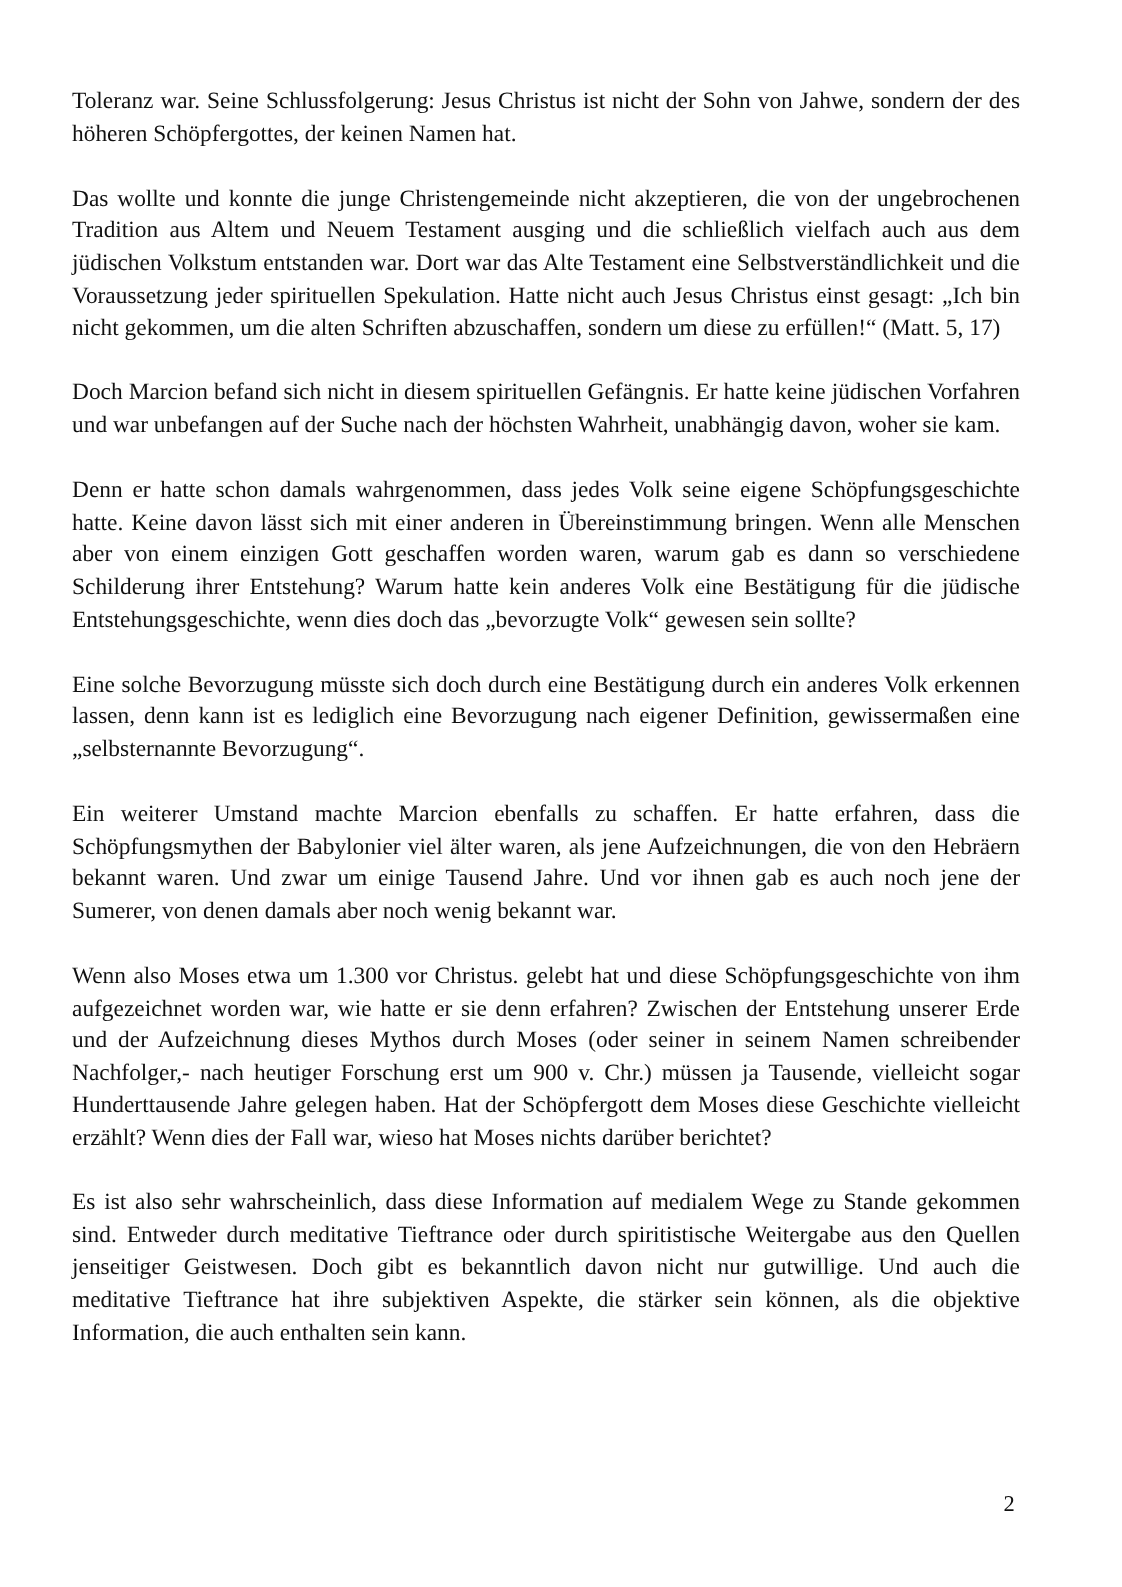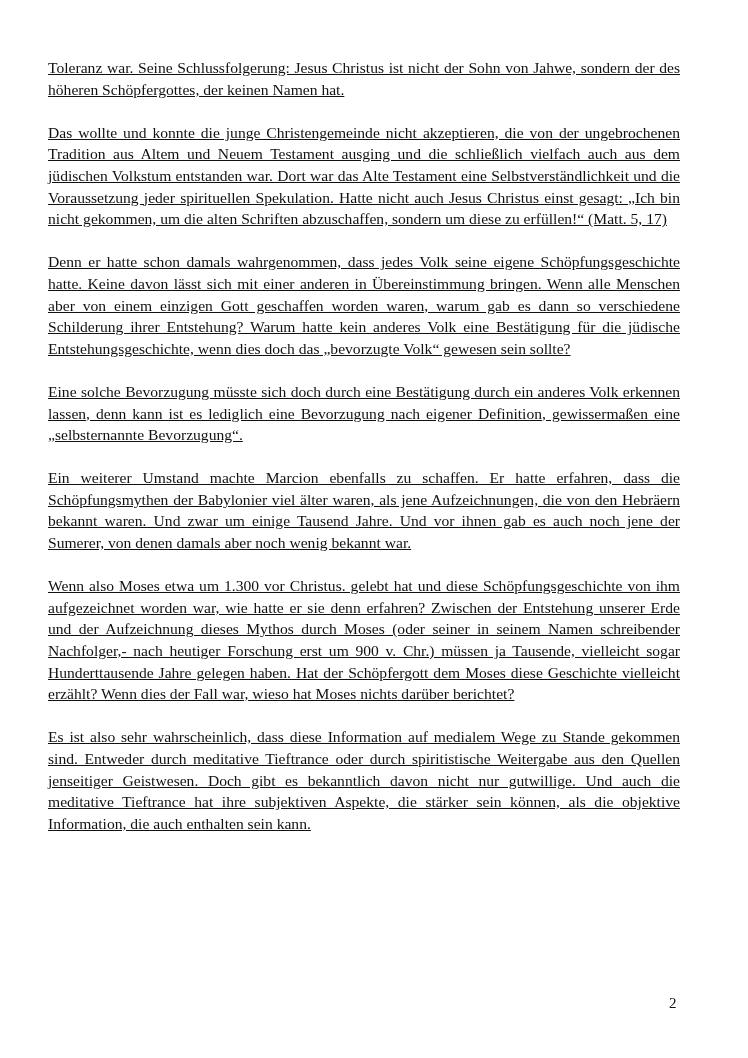--- a/index.html
+++ b/index.html
@@ -7,21 +7,20 @@
     .page {
       position: absolute;
       left: 48px;
       top: 57px;
       width: 632px;
       font-family: "Liberation Serif", "DejaVu Serif", serif;
       font-size: 15.6px;
       line-height: 21.6px;
       color: #111111;
       text-align: justify;
-      text-decoration: underline;
     }
     .page p {
       margin: 0 0 21.6px 0;
       text-align: justify;
       hyphens: none;
     }
     .page-number {
       position: absolute;
       left: 669px;
       top: 995px;
@@ -29,20 +28,21 @@
       font-size: 15px;
       color: #111111;
     }
   </style>
 </head>
 <body>
 
 <div class="page">
   <p>Toleranz war. Seine Schlussfolgerung: Jesus Christus ist nicht der Sohn von Jahwe, sondern der des höheren Schöpfergottes, der keinen Namen hat.</p>
   <p>Das wollte und konnte die junge Christengemeinde nicht akzeptieren, die von der ungebrochenen Tradition aus Altem und Neuem Testament ausging und die schließlich vielfach auch aus dem jüdischen Volkstum entstanden war. Dort war das Alte Testament eine Selbstverständlichkeit und die Voraussetzung jeder spirituellen Spekulation. Hatte nicht auch Jesus Christus einst gesagt: „Ich bin nicht gekommen, um die alten Schriften abzuschaffen, sondern um diese zu erfüllen!“ (Matt. 5, 17)</p>
+  <p>Doch Marcion befand sich nicht in diesem spirituellen Gefängnis. Er hatte keine jüdischen Vorfahren und war unbefangen auf der Suche nach der höchsten Wahrheit, unabhängig davon, woher sie kam.</p>
   <p>Denn er hatte schon damals wahrgenommen, dass jedes Volk seine eigene Schöpfungsgeschichte hatte. Keine davon lässt sich mit einer anderen in Übereinstimmung bringen. Wenn alle Menschen aber von einem einzigen Gott geschaffen worden waren, warum gab es dann so verschiedene Schilderung ihrer Entstehung? Warum hatte kein anderes Volk eine Bestätigung für die jüdische Entstehungsgeschichte, wenn dies doch das „bevorzugte Volk“ gewesen sein sollte?</p>
   <p>Eine solche Bevorzugung müsste sich doch durch eine Bestätigung durch ein anderes Volk erkennen lassen, denn kann ist es lediglich eine Bevorzugung nach eigener Definition, gewissermaßen eine „selbsternannte Bevorzugung“.</p>
   <p>Ein weiterer Umstand machte Marcion ebenfalls zu schaffen. Er hatte erfahren, dass die Schöpfungsmythen der Babylonier viel älter waren, als jene Aufzeichnungen, die von den Hebräern bekannt waren. Und zwar um einige Tausend Jahre. Und vor ihnen gab es auch noch  jene der Sumerer, von denen damals aber  noch wenig bekannt war.</p>
   <p>Wenn also Moses etwa um 1.300 vor Christus. gelebt hat und diese Schöpfungsgeschichte von ihm aufgezeichnet worden war, wie hatte er sie denn erfahren? Zwischen der Entstehung unserer Erde und der Aufzeichnung dieses Mythos durch Moses (oder seiner in seinem Namen schreibender Nachfolger,- nach heutiger Forschung erst um 900 v. Chr.) müssen ja Tausende, vielleicht sogar Hunderttausende Jahre gelegen haben. Hat der Schöpfergott dem Moses diese Geschichte vielleicht erzählt? Wenn dies der Fall war, wieso hat Moses nichts darüber berichtet?</p>
   <p>Es ist also sehr wahrscheinlich, dass diese Information auf medialem Wege zu Stande gekommen sind. Entweder durch meditative Tieftrance oder durch spiritistische Weitergabe aus den Quellen jenseitiger Geistwesen. Doch gibt es bekanntlich davon nicht nur gutwillige. Und auch die meditative Tieftrance hat ihre subjektiven Aspekte, die stärker sein können, als die objektive Information, die auch enthalten sein kann.</p>
 </div>
 
 <div class="page-number">2</div>
 
 </body></html>

